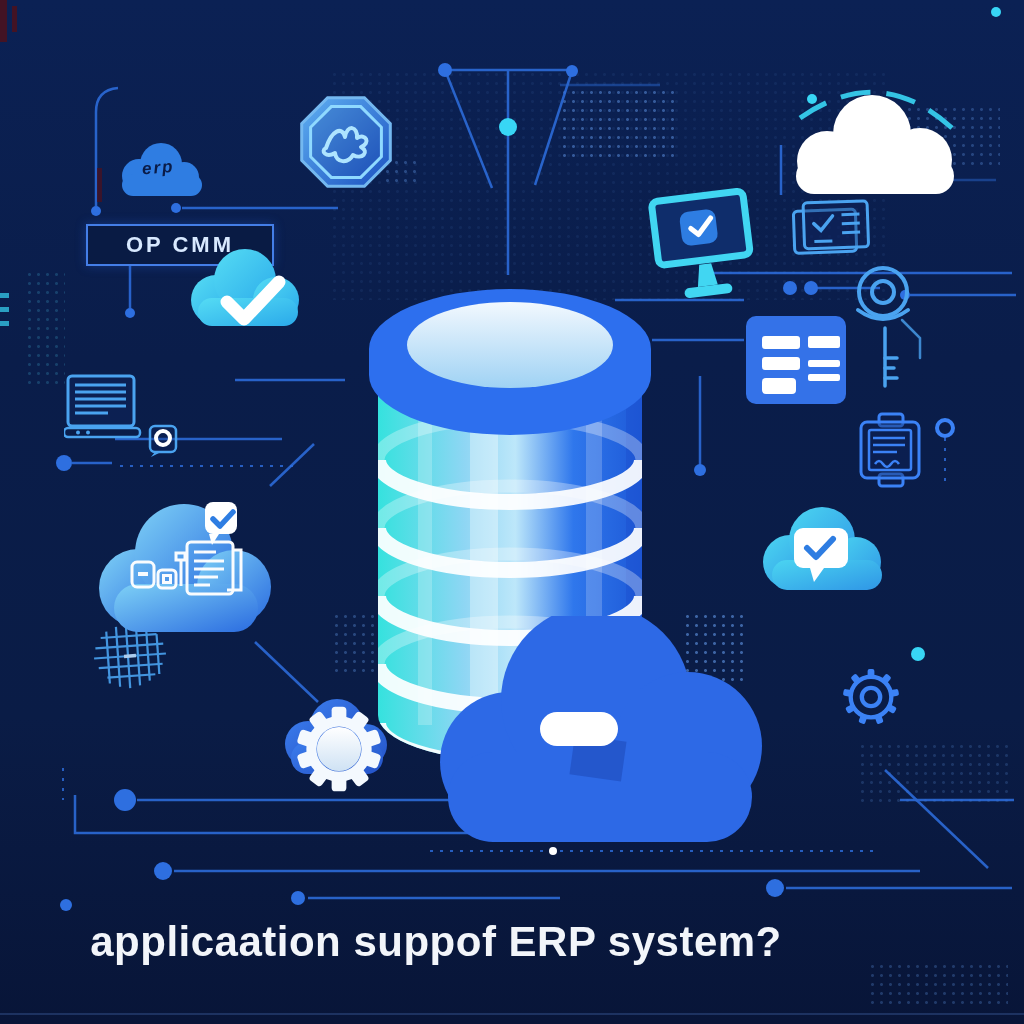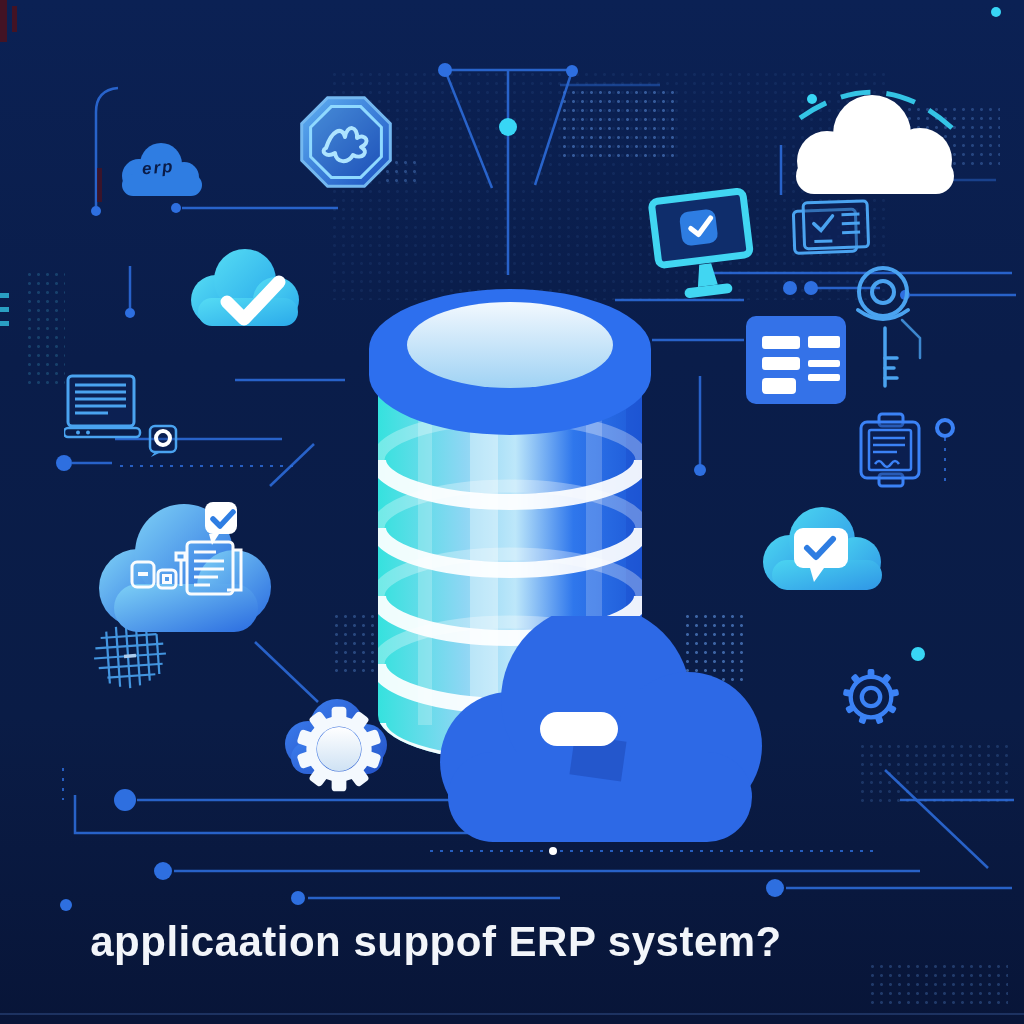--- a/index.html
+++ b/index.html
@@ -111,20 +111,23 @@
   <svg class="abs" style="left:112px;top:132px" width="100" height="72" viewBox="0 0 100 72">
     <g fill="#2f7de2">
       <circle cx="27" cy="44" r="17"></circle>
         <circle cx="49" cy="32" r="21"></circle>
         <circle cx="72" cy="45" r="15"></circle>
       <rect x="10" y="42" width="80" height="22" rx="11"></rect>
     </g>
   </svg>
   <div class="abs erp-label" style="left:142px;top:158px">erp</div>
 
+  <div class="abs opcmm" style="left:86px;top:224px;width:184px;height:38px">
+    <span>OP CMM</span>
+  </div>
 
   <svg class="abs" style="left:296px;top:92px" width="100" height="100" viewBox="-50 -50 100 100">
     <defs>
         <linearGradient id="shG" x1="0" y1="0" x2="1" y2="1">
       <stop offset="0" stop-color="#5fb0f2"></stop>
           <stop offset="1" stop-color="#1b50c0"></stop>
         </linearGradient>
       </defs>
     <polygon points="44.3,-18.4 44.3,18.4 18.4,44.3 -18.4,44.3 -44.3,18.4 -44.3,-18.4 -18.4,-44.3 18.4,-44.3" fill="url(#shG)" stroke="#74b8f0" stroke-width="3"></polygon>
     <polygon points="35.4,-14.7 35.4,14.7 14.7,35.4 -14.7,35.4 -35.4,14.7 -35.4,-14.7 -14.7,-35.4 14.7,-35.4" fill="rgba(20,60,150,.25)" stroke="#8fd9ff" stroke-width="3"></polygon>

